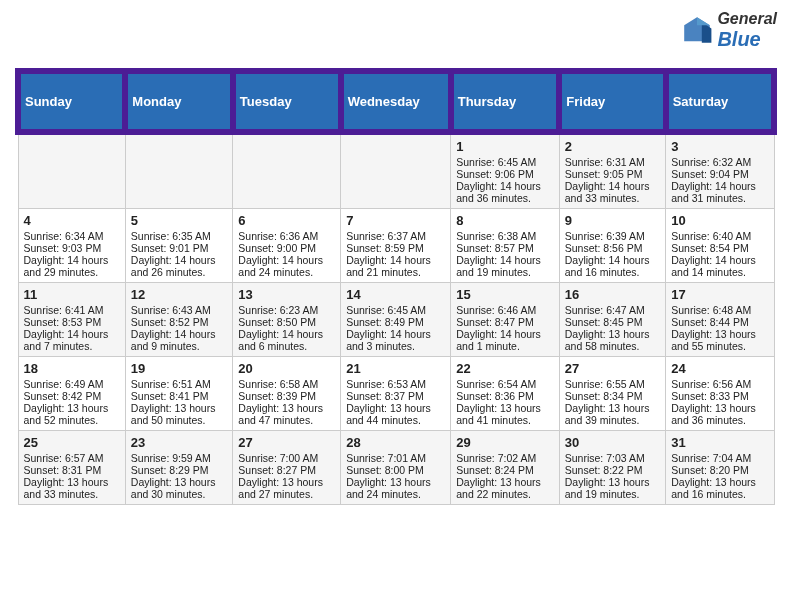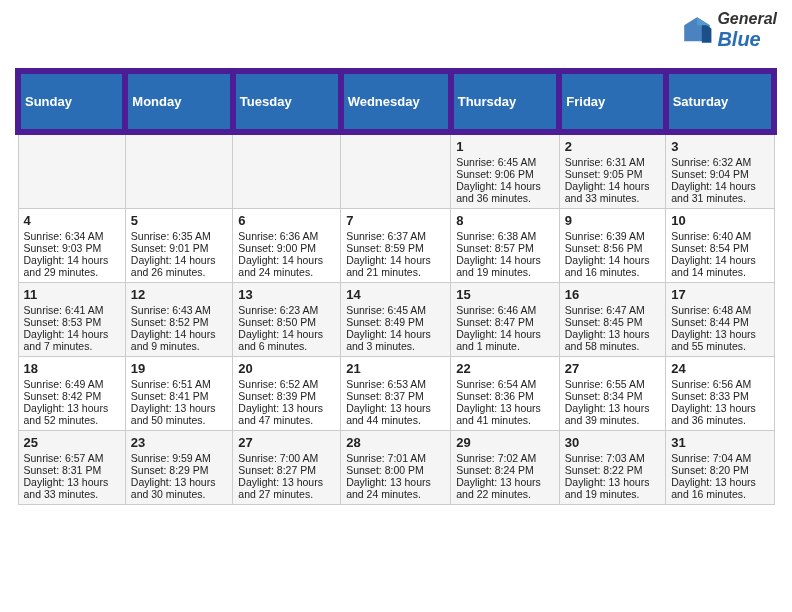--- a/index.html
+++ b/index.html
@@ -259,21 +259,21 @@
         </td>
         <td>
           <span class="day-number">19</span>
           <div>Sunrise: 6:51 AM</div>
           <div>Sunset: 8:41 PM</div>
           <div>Daylight: 13 hours</div>
           <div>and 50 minutes.</div>
         </td>
         <td>
           <span class="day-number">20</span>
-          <div>Sunrise: 6:52 AM</div>
+          <div>Sunrise: 6:58 AM</div>
           <div>Sunset: 8:39 PM</div>
           <div>Daylight: 13 hours</div>
           <div>and 47 minutes.</div>
         </td>
         <td>
           <span class="day-number">21</span>
           <div>Sunrise: 6:53 AM</div>
           <div>Sunset: 8:37 PM</div>
           <div>Daylight: 13 hours</div>
           <div>and 44 minutes.</div>

